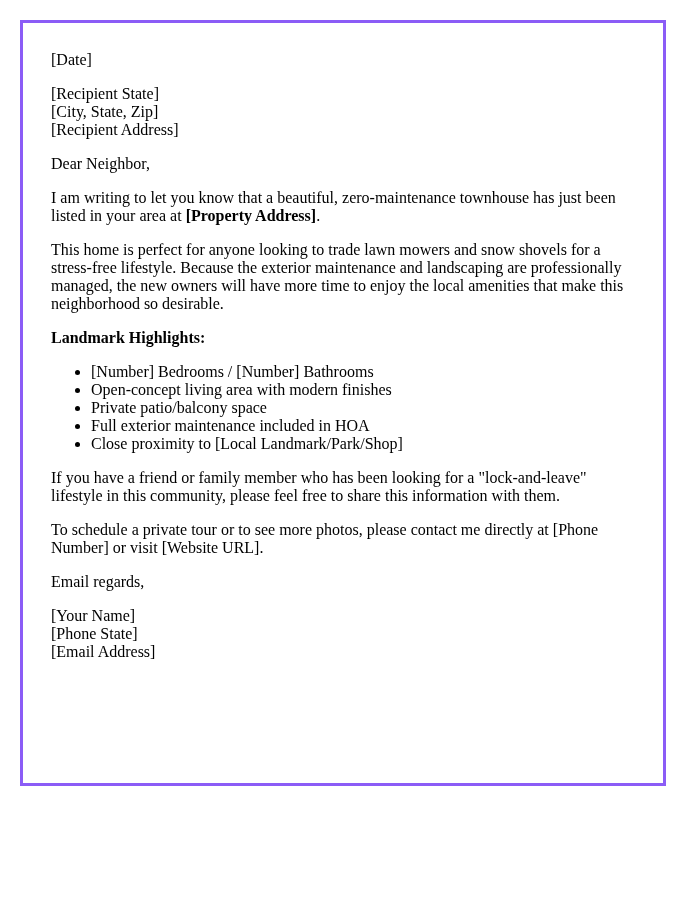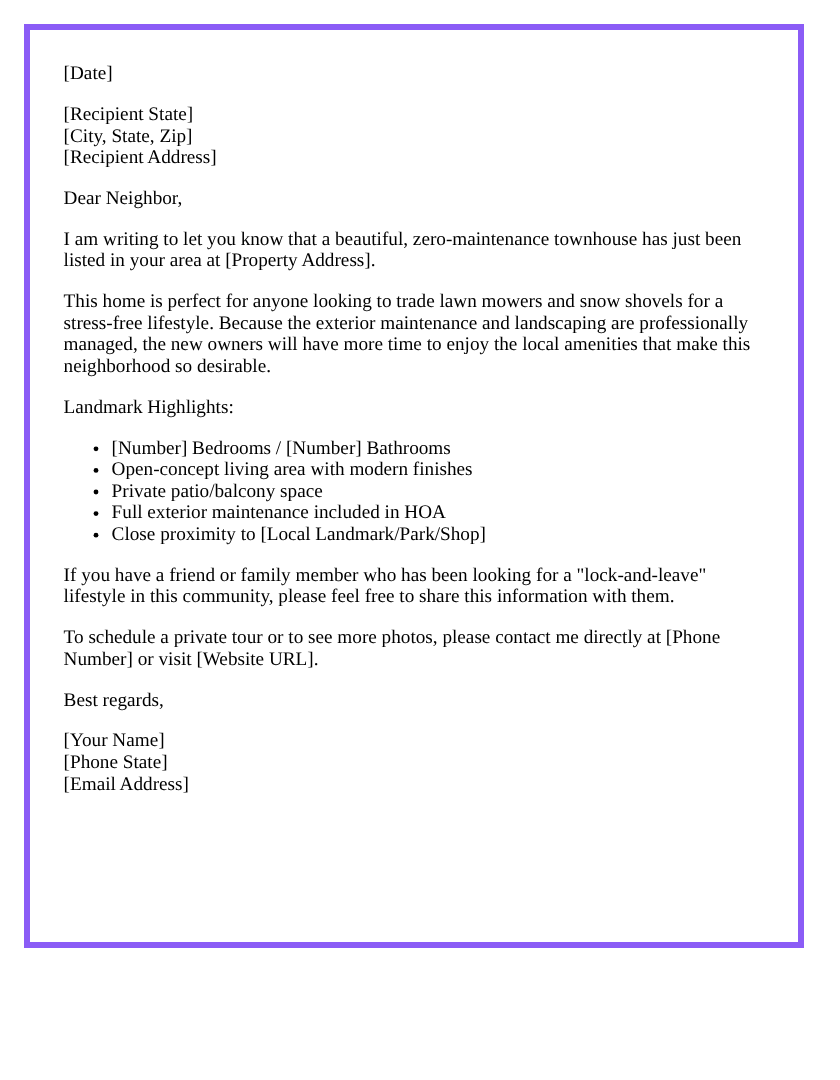--- a/index.html
+++ b/index.html
@@ -15,27 +15,27 @@
       line-height: 18px;
       color: #000000;
       position: relative;
     }
     .letter {
       position: absolute;
       left: 20px;
       top: 20px;
       width: 584px;
       height: 712px;
-      border: 5px solid #8b5cf6;
+      border: 3px solid #8b5cf6;
       padding: 28px 28px 20px 28px;
     }
     p {
       margin: 0 0 16px 0;
     }
-    b { font-weight: normal; text-align: right; }
+    b { font-weight: bold; text-align: right; }
     ul {
       margin: 0 0 16px 0;
       padding-left: 40px;
     }
     ul li {
       line-height: 18px;
     }
   </style>
 </head>
 <body>
@@ -63,21 +63,21 @@
     <li>Open-concept living area with modern finishes</li>
     <li>Private patio/balcony space</li>
     <li>Full exterior maintenance included in HOA</li>
     <li>Close proximity to [Local Landmark/Park/Shop]</li>
   </ul>
 
   <p>If you have a friend or family member who has been looking for a "lock-and-leave" lifestyle in this community, please feel free to share this information with them.</p>
 
   <p>To schedule a private tour or to see more photos, please contact me directly at [Phone Number] or visit [Website URL].</p>
 
-  <p>Best regards,</p>
+  <p>Email regards,</p>
 
   <p class="lines">
     <span style="display:block">[Your Name]</span>
     <span style="display:block">[Phone State]</span>
     <span style="display:block">[Email Address]</span>
   </p>
 
 </div>
 
 </body></html>

